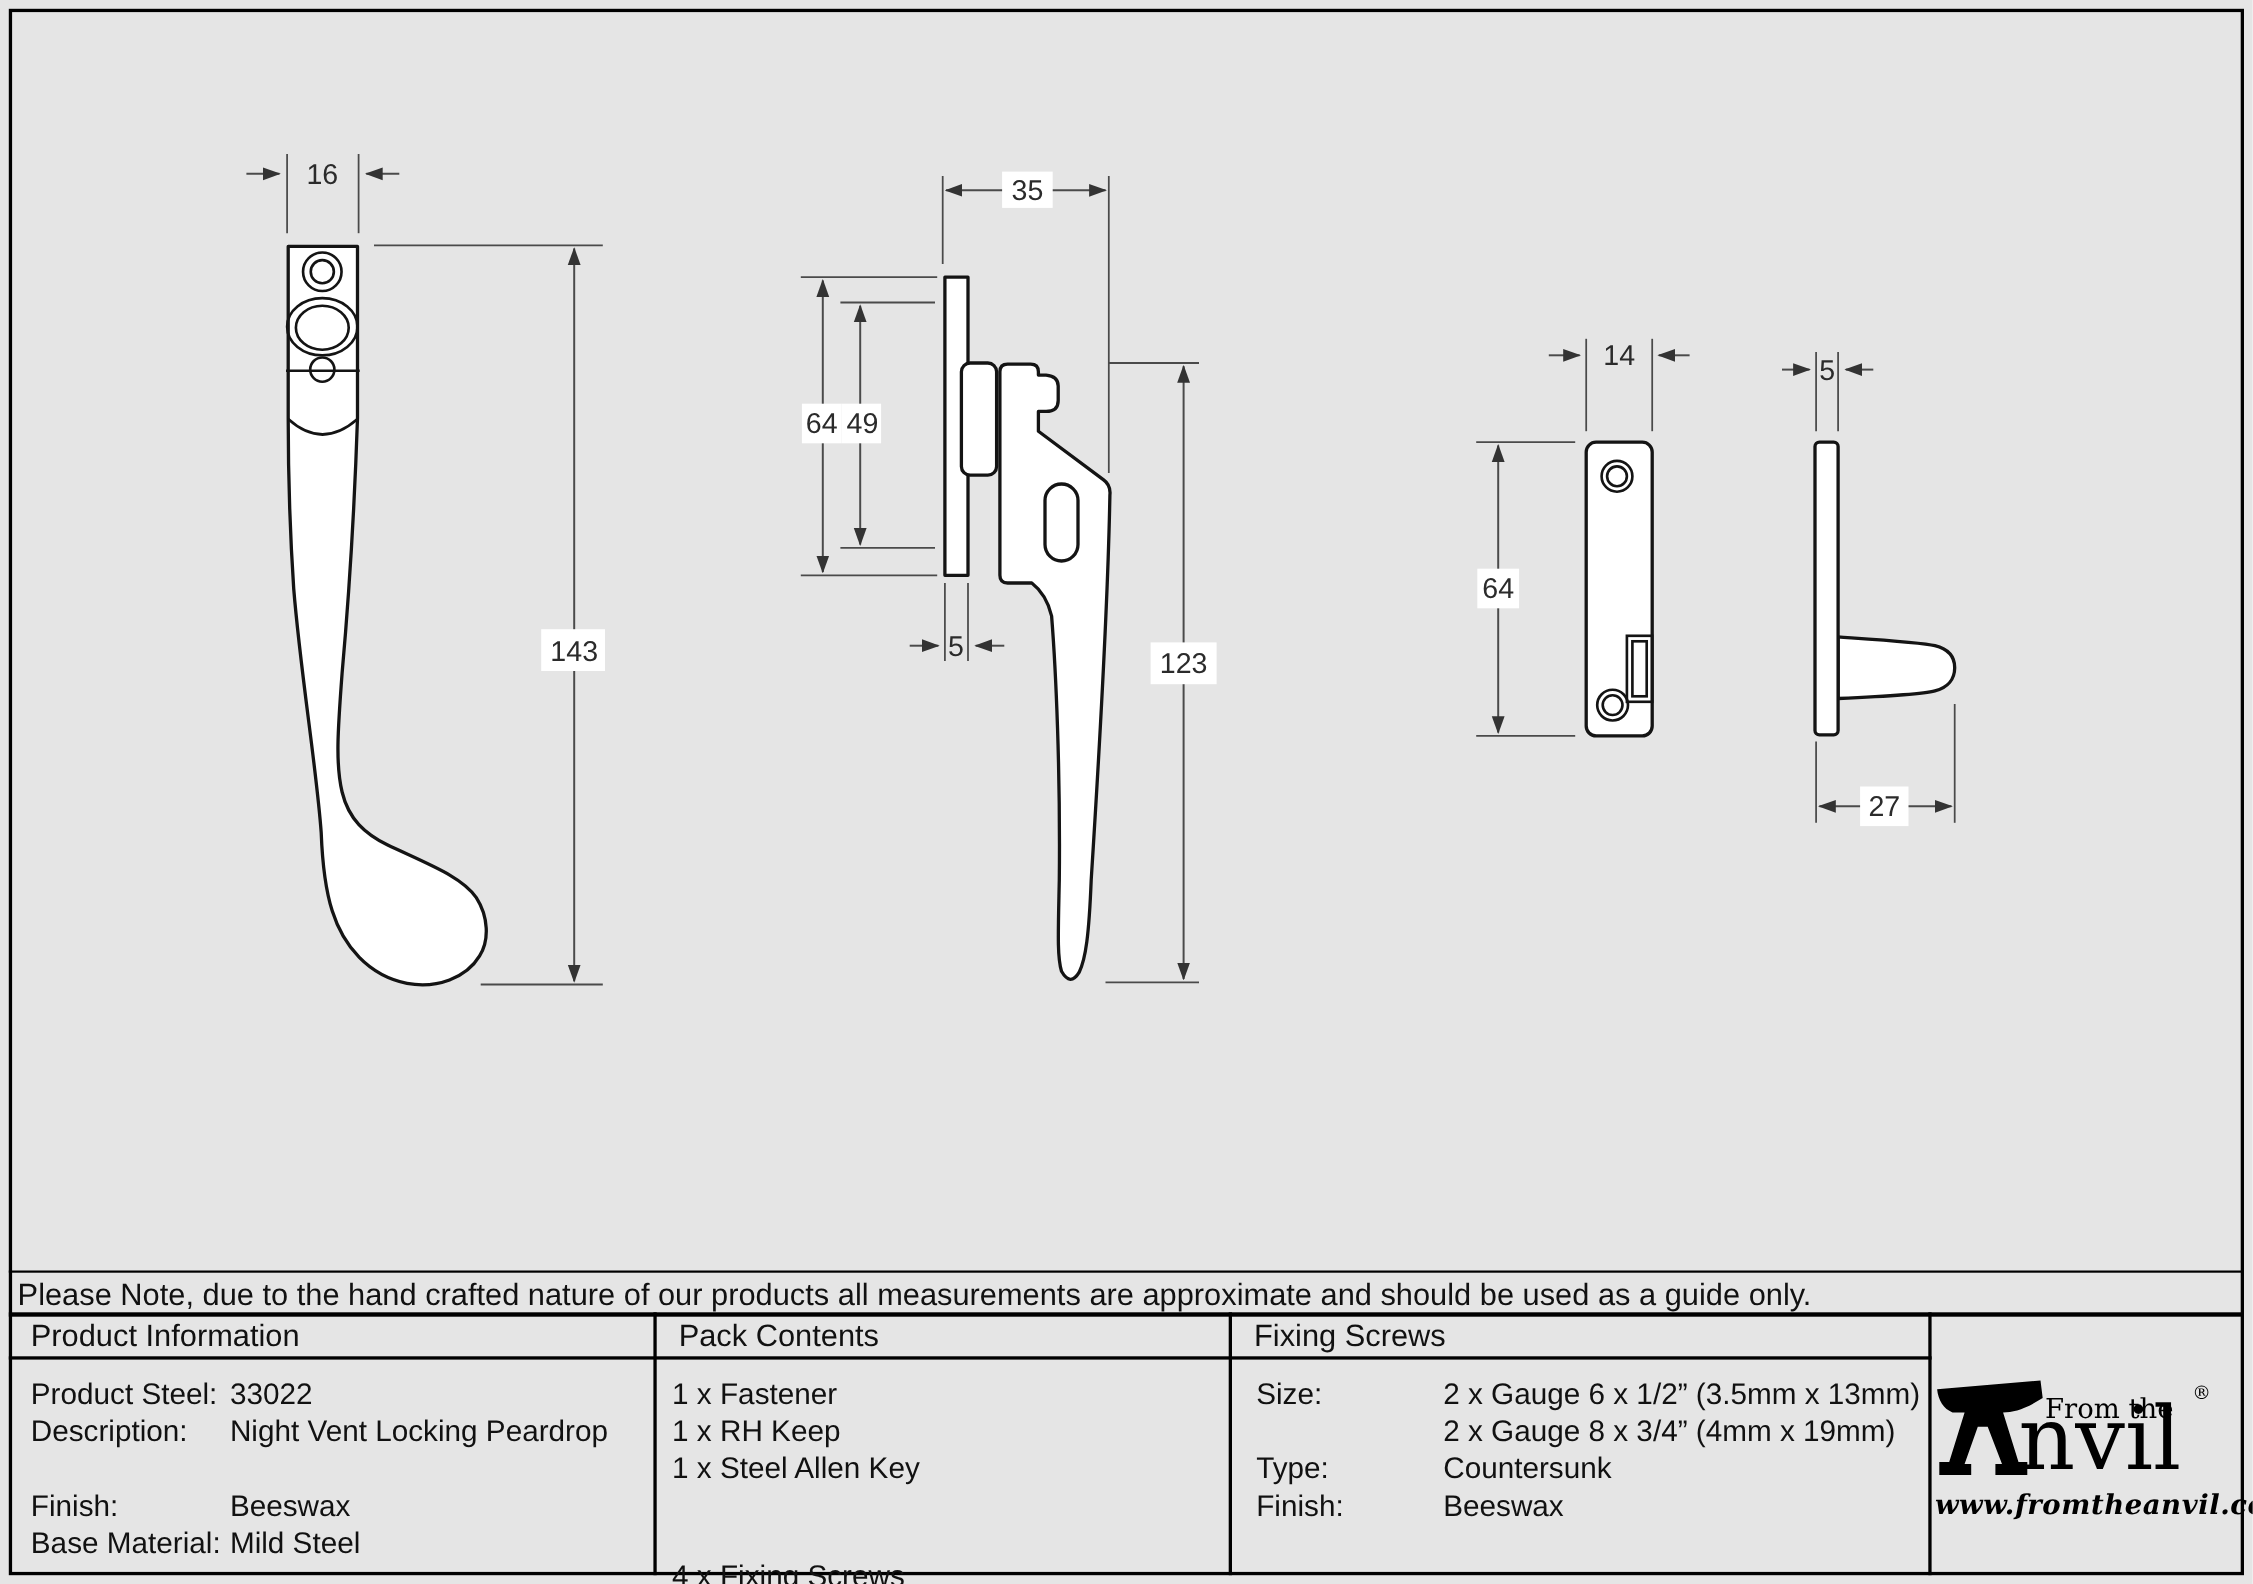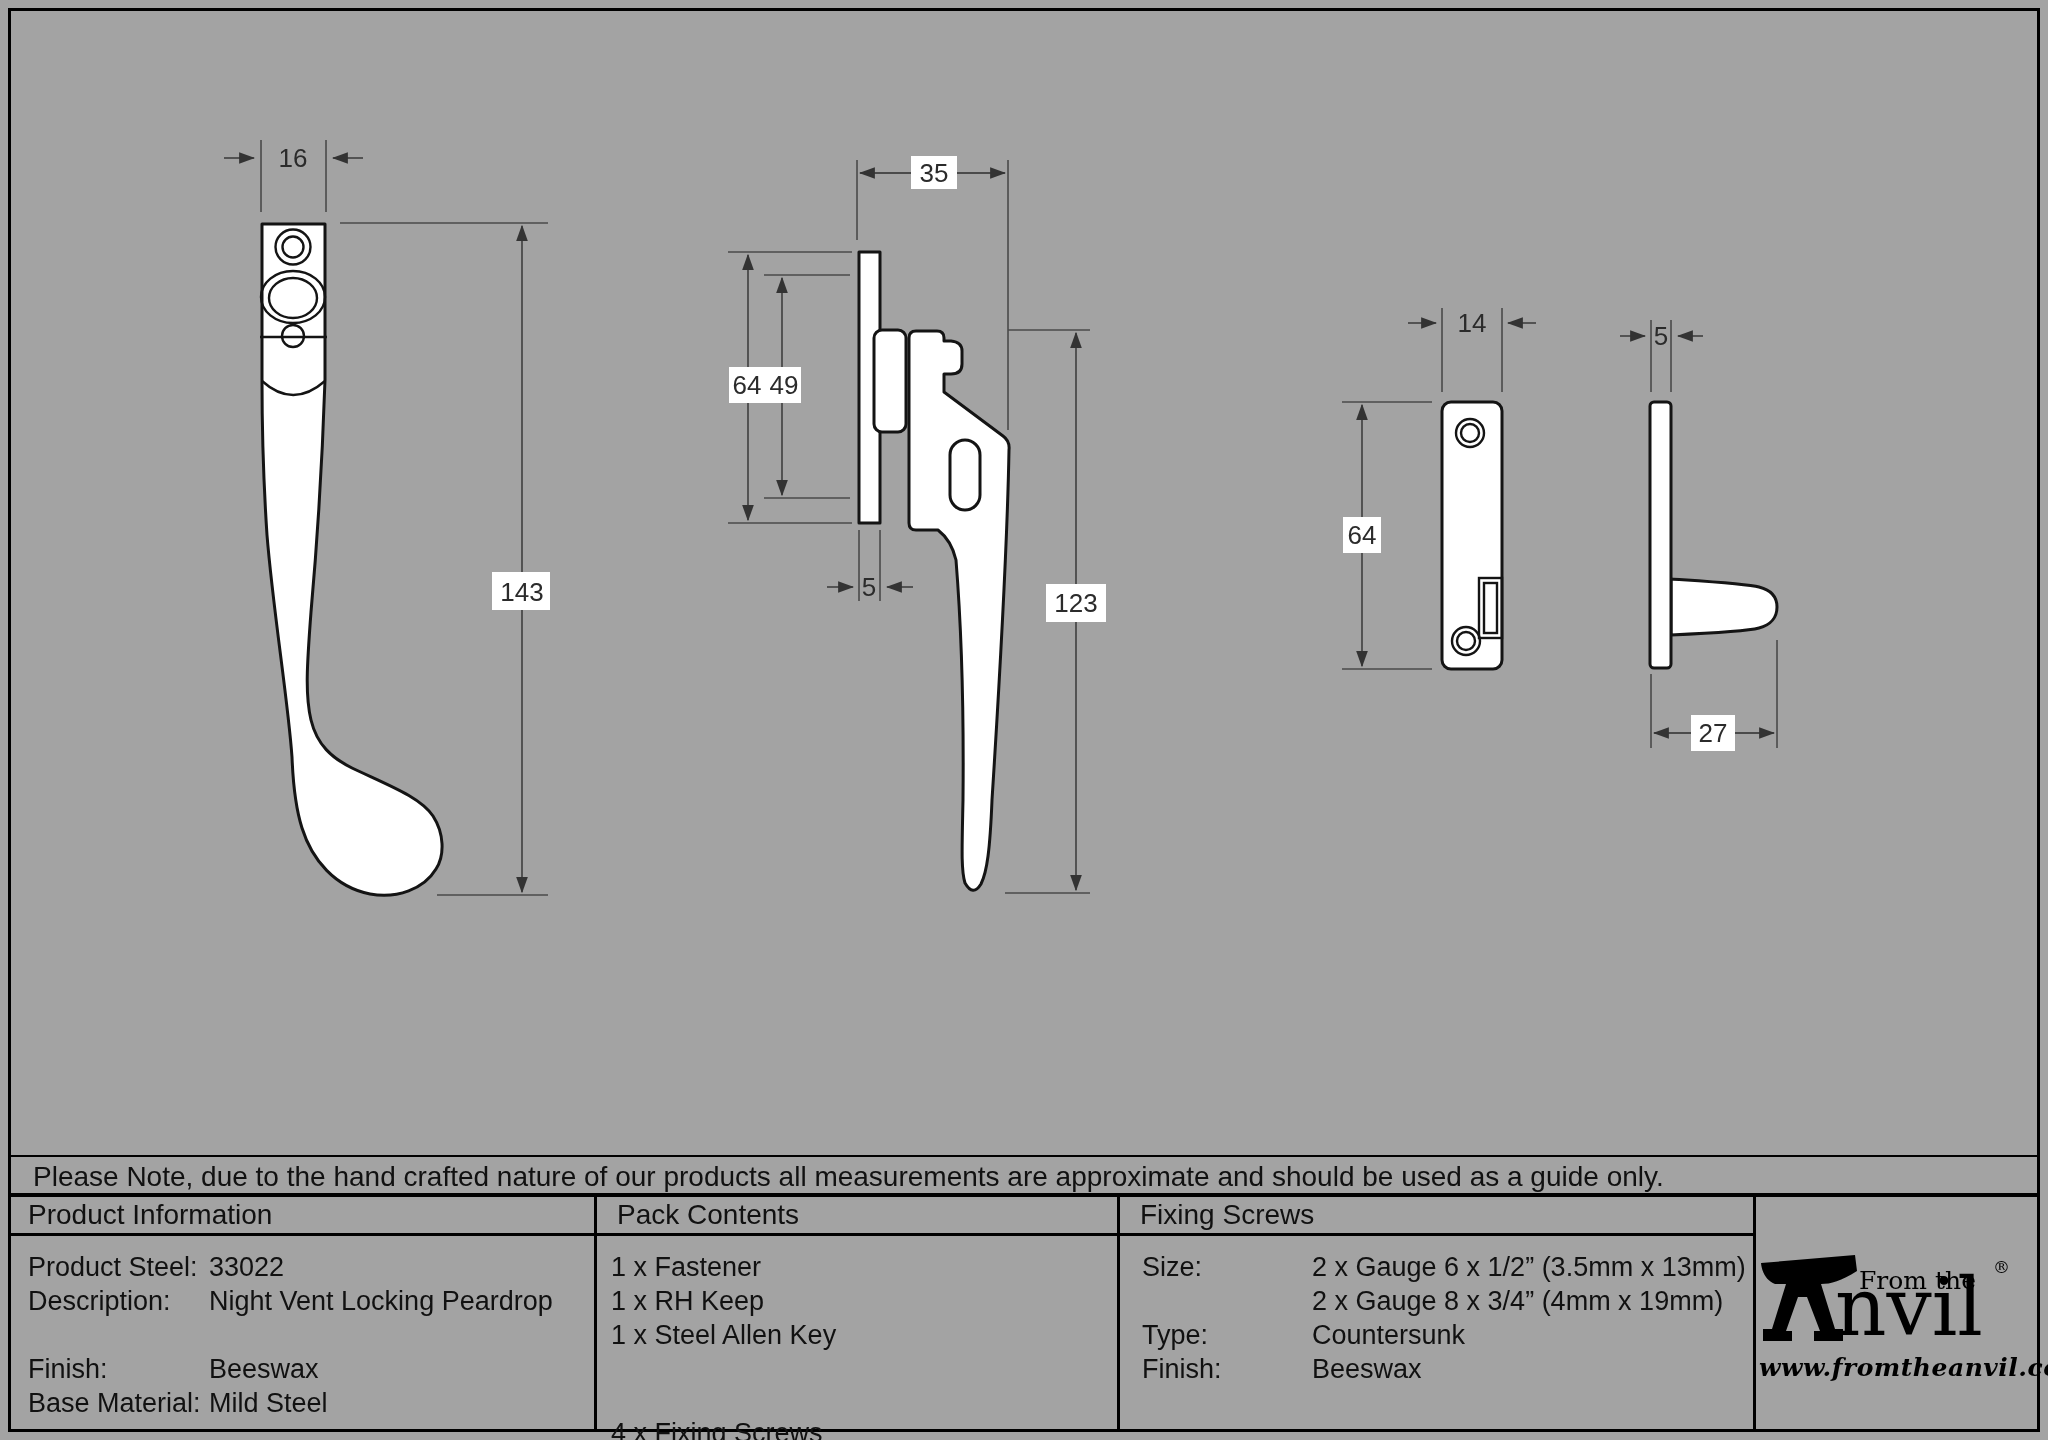--- a/index.html
+++ b/index.html
@@ -1,30 +1,30 @@
 <!DOCTYPE html>
 <html><head>
 <meta charset="utf-8">
 <style>
   html,body{margin:0;padding:0;background:#fff;}
   .sheet{
-    position:relative;width:2048px;height:1440px;background:#a3a3a3;
+    position:relative;width:2048px;height:1440px;background:#e5e5e5;
     font-family:"Liberation Sans",sans-serif;color:#1a1a1a;overflow:hidden;
   }
   .outer-border{position:absolute;left:8px;top:8px;width:2026px;height:1418px;border:3px solid #000;}
   .hline{position:absolute;background:#000;}
   .vline{position:absolute;background:#000;}
   .drawings{position:absolute;left:0;top:0;}
   .part{fill:#ffffff;stroke:#141414;stroke-width:3;stroke-linejoin:round;stroke-linecap:round;}
   .detail{fill:none;stroke:#141414;stroke-width:2.4;}
   .dimline{stroke:#4a4a4a;stroke-width:1.8;fill:none;}
   .extline{stroke:#4a4a4a;stroke-width:1.6;fill:none;}
   .dimtext{font-family:"Liberation Sans",sans-serif;font-size:26px;fill:#2b2b2b;text-anchor:middle;}
   .labelbg{fill:#ffffff;}
-  .note-text{position:absolute;left:33px;top:1161px;font-size:28px;color:#111;}
+  .note-text{position:absolute;left:16px;top:1161px;font-size:28px;color:#111;}
   .col-header{position:absolute;top:1199px;font-size:28px;color:#111;}
   .trow{position:absolute;font-size:27px;line-height:34px;white-space:nowrap;color:#111;}
   .trow .lab{display:inline-block;}
   .pi .lab{width:181px;}
   .fs .lab{width:170px;}
   .logo-cell{position:absolute;left:1753px;top:1233px;width:321px;height:199px;}
   .anvil-icon{position:absolute;left:4px;top:18px;z-index:2;}
   .brand-tagline{position:absolute;left:106px;top:33px;font-family:"DejaVu Serif",serif;font-size:25px;color:#000;z-index:1;}
   .brand-name{position:absolute;left:82px;top:18px;font-family:"DejaVu Serif",serif;font-size:80px;line-height:1;color:#000;z-index:1;margin-top:17px;}
   .registered{position:absolute;left:240px;top:24px;font-family:"DejaVu Serif",serif;font-size:17px;color:#000;}

